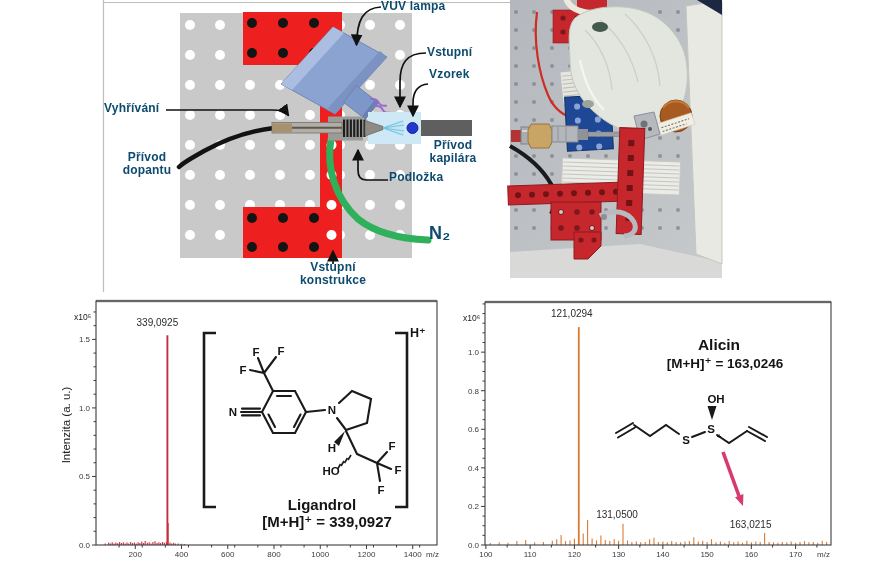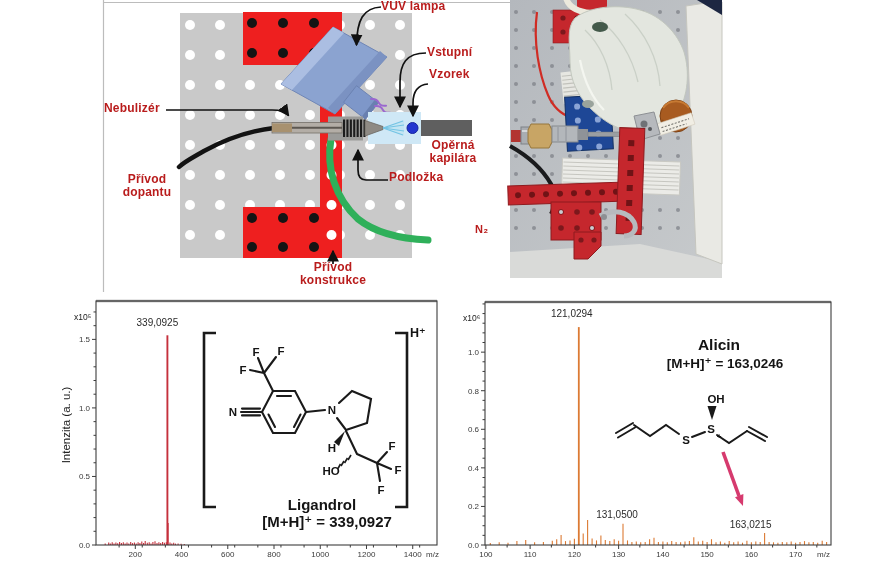--- a/index.html
+++ b/index.html
@@ -2,21 +2,21 @@
 <html><head>
 <meta charset="utf-8">
 <style>
   html,body{margin:0;padding:0;background:#ffffff;}
   #fig-root{
     position:relative;width:890px;height:563px;background:#ffffff;overflow:hidden;
     font-family:"Liberation Sans","DejaVu Sans",sans-serif;
   }
   #fig-svg{position:absolute;left:0;top:0;}
   .dlabel{
-    position:absolute;font-weight:700;font-size:12px;line-height:1.08;color:#b91c1c;
+    position:absolute;font-weight:700;font-size:12px;line-height:1.08;color:#0c4a6e;
     white-space:nowrap;letter-spacing:.2px;
   }
   .dlabel.wrap{white-space:normal;text-align:center;}
   svg text{font-family:"Liberation Sans","DejaVu Sans",sans-serif;}
   .tick-txt{font-size:8px;fill:#3a3a3a;}
   .axis-txt{font-size:8px;fill:#3a3a3a;}
   .scale-txt{font-size:8.5px;fill:#222;}
   .ylab-txt{font-size:11.5px;fill:#222;}
   .pk-txt{font-size:10px;fill:#2b2b2b;}
   .atom{font-size:11.5px;font-weight:700;fill:#141414;}
@@ -789,19 +789,19 @@
     <text class="atom-sm" x="719" y="439" text-anchor="middle">+</text>
     <g>
       <line x1="723" y1="452" x2="739" y2="496" stroke="#d63a6e" stroke-width="3.6"></line>
       <polygon points="743,506 743.4,494.1 735,497.2" fill="#d63a6e"></polygon>
     </g>
   </g>
 </svg>
 <div class="dlabel" style="left: 381px; top: 0px;">VUV lampa</div>
     <div class="dlabel" style="left: 427px; top: 46px;">Vstupní</div>
     <div class="dlabel" style="left: 429px; top: 68px;">Vzorek</div>
-    <div class="dlabel" style="left: 104px; top: 102px;">Nebulizér</div>
-    <div class="dlabel wrap" style="left: 115px; top: 151px; width: 64px; margin-top: 22px;">Přívod dopantu</div>
-    <div class="dlabel wrap" style="left: 413px; top: 139px; width: 80px;">Opěrná kapilára</div>
+    <div class="dlabel" style="left: 104px; top: 102px;">Vyhřívání</div>
+    <div class="dlabel wrap" style="left: 115px; top: 151px; width: 64px;">Přívod dopantu</div>
+    <div class="dlabel wrap" style="left: 413px; top: 139px; width: 80px;">Přívod kapilára</div>
     <div class="dlabel" style="left: 389px; top: 171px;">Podložka</div>
-    <div class="dlabel" style="left: 429px; top: 224px; font-size: 11px; margin-left: 46px;">N₂</div>
-    <div class="dlabel wrap" style="left: 287px; top: 261px; width: 92px;">Přívod konstrukce</div>
+    <div class="dlabel" style="left: 429px; top: 224px; font-size: 18px;">N₂</div>
+    <div class="dlabel wrap" style="left: 287px; top: 261px; width: 92px;">Vstupní konstrukce</div>
   </div>
 
 </body></html>

